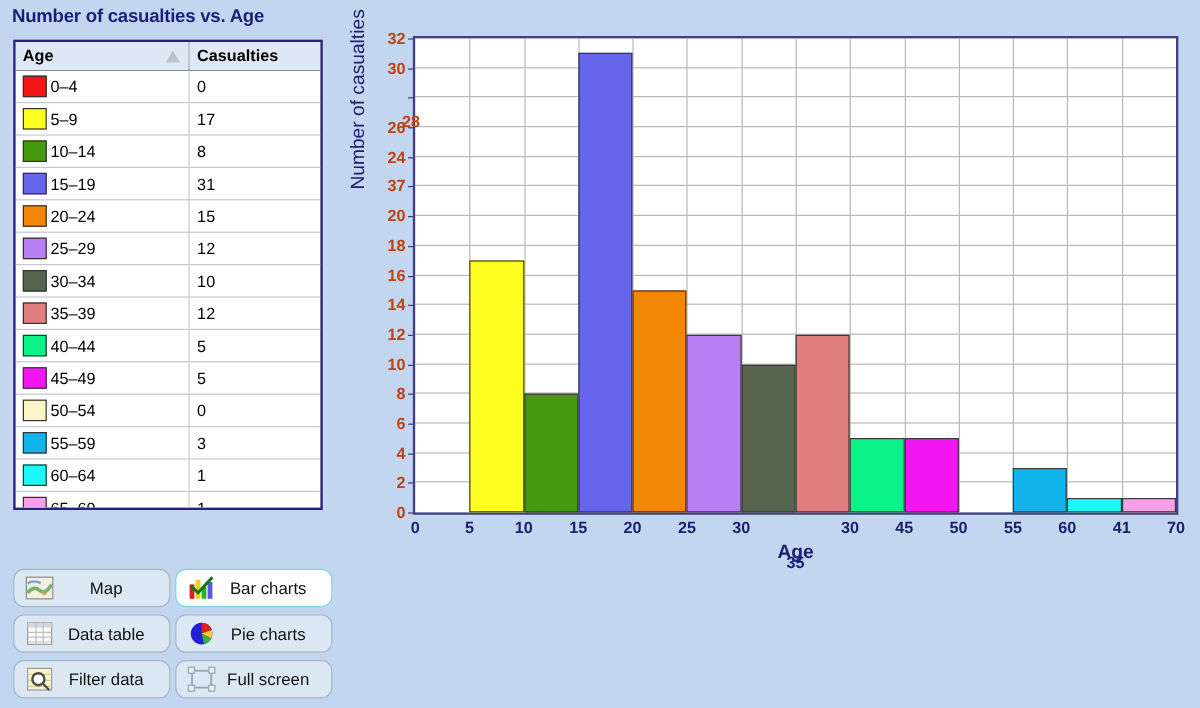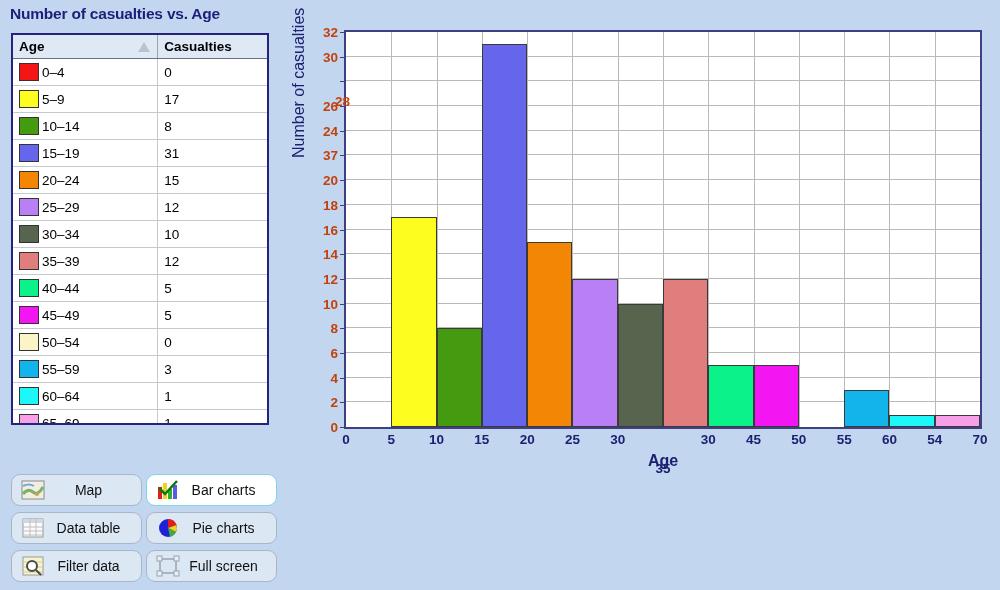--- a/index.html
+++ b/index.html
@@ -358,17 +358,17 @@
       <div class="xtick" style="left: 189.857px;">15</div>
       <div class="xtick" style="left: 235.143px;">20</div>
       <div class="xtick" style="left: 280.429px;">25</div>
       <div class="xtick" style="left: 325.714px;">30</div>
       <div class="xtick" style="left: 371px; margin-top: 29px;">35</div>
       <div class="xtick" style="left: 416.286px;">30</div>
       <div class="xtick" style="left: 461.571px;">45</div>
       <div class="xtick" style="left: 506.857px;">50</div>
       <div class="xtick" style="left: 552.143px;">55</div>
       <div class="xtick" style="left: 597.429px;">60</div>
-      <div class="xtick" style="left: 642.714px;">54</div>
+      <div class="xtick" style="left: 642.714px;">41</div>
       <div class="xtick" style="left: 688px;">70</div>
     </div>
 
 </div>
 
 </body></html>

